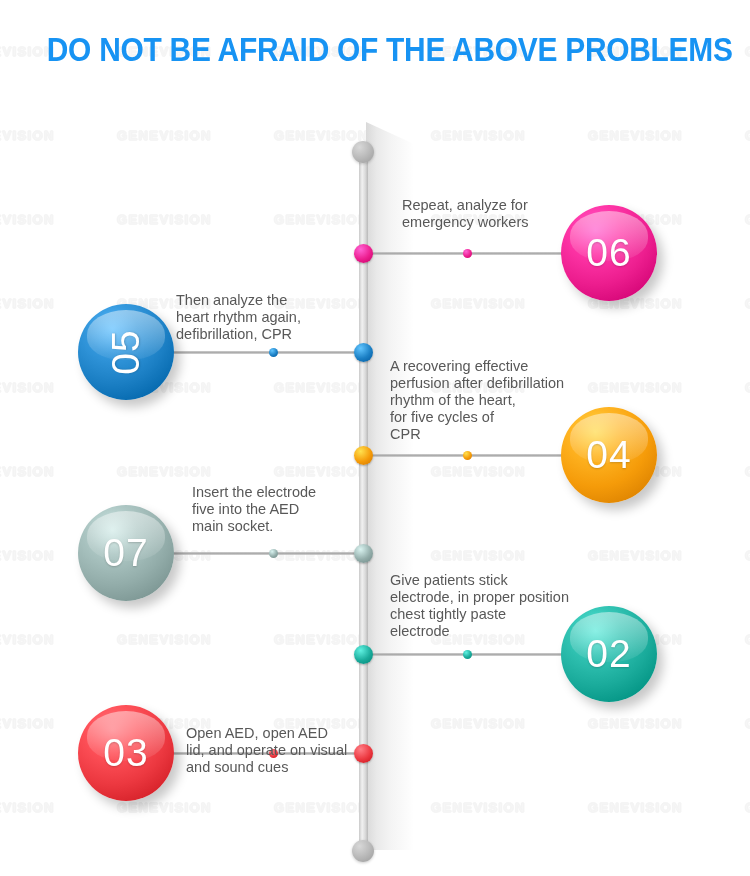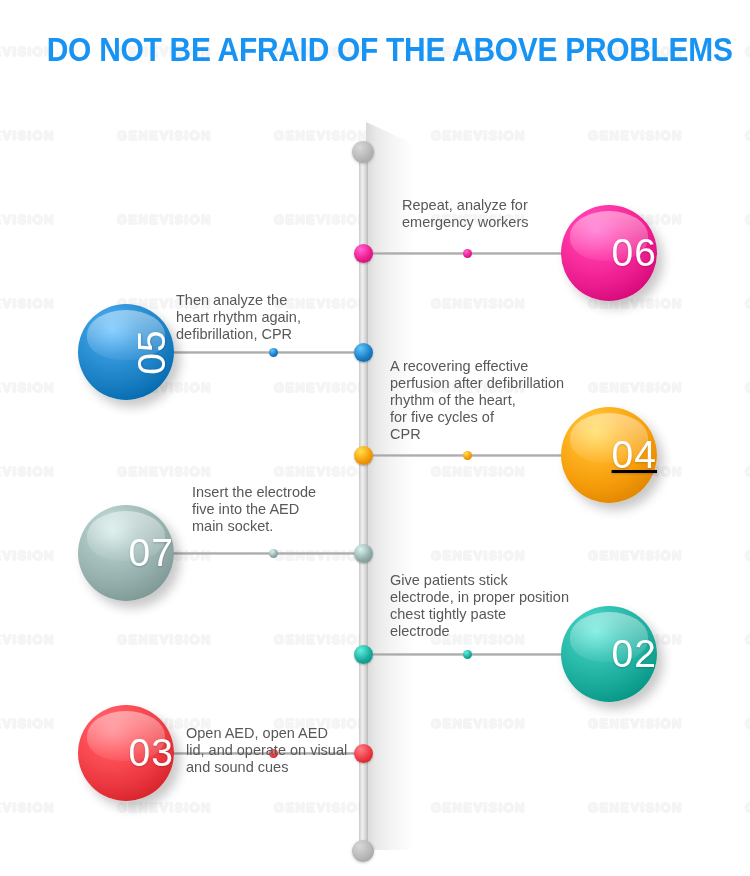--- a/index.html
+++ b/index.html
@@ -131,21 +131,21 @@
   }
 
   
   .badge {
     position: absolute;
     width: 96px; height: 96px;
     border-radius: 50%;
     top: -48px;
     display: flex;
     align-items: center;
-    justify-content: flex-end;
+    justify-content: center;
     box-shadow: 6px 7px 11px rgba(0,0,0,0.22);
   }
   .badge::after {
     content: "";
     position: absolute;
     left: 9%; top: 6%;
     width: 82%; height: 52%;
     border-radius: 50% 50% 45% 45%;
     background: linear-gradient(to bottom, rgba(255,255,255,0.45) 0%, rgba(255,255,255,0.06) 100%);
     pointer-events: none;
@@ -268,21 +268,21 @@
       <div class="mid-dot" style="left: 269.4px; background: radial-gradient(circle at 35% 28%, rgb(97, 197, 255) 0%, rgb(27, 127, 196) 55%, rgb(0, 87, 156) 100%);"></div>
       <div class="node-dot" style="background: radial-gradient(circle at 35% 28%, rgb(97, 197, 255) 0%, rgb(27, 127, 196) 55%, rgb(0, 87, 156) 100%);"></div>
       <div class="badge" style="left: 78px; background: radial-gradient(circle at 36% 26%, rgb(89, 189, 255) 0%, rgb(53, 153, 222) 26%, rgb(27, 127, 196) 58%, rgb(1, 101, 170) 86%, rgb(19, 119, 188) 100%);">
         <span class="badge-num vertical">05</span>
       </div>
     </div>
     <div class="row" style="top: 455px;">
       <div class="connector" style="left: 363px; width: 204px;"></div>
       <div class="mid-dot" style="left: 462.96px; background: radial-gradient(circle at 35% 28%, rgb(255, 225, 79) 0%, rgb(245, 155, 9) 55%, rgb(205, 115, 0) 100%);"></div>
       <div class="node-dot" style="background: radial-gradient(circle at 35% 28%, rgb(255, 225, 79) 0%, rgb(245, 155, 9) 55%, rgb(205, 115, 0) 100%);"></div>
-      <div class="badge" style="left: 561px; background: radial-gradient(circle at 36% 26%, rgb(255, 217, 71) 0%, rgb(255, 181, 35) 26%, rgb(245, 155, 9) 58%, rgb(219, 129, 0) 86%, rgb(237, 147, 1) 100%); text-decoration: underline;">
+      <div class="badge" style="left: 561px; background: radial-gradient(circle at 36% 26%, rgb(255, 217, 71) 0%, rgb(255, 181, 35) 26%, rgb(245, 155, 9) 58%, rgb(219, 129, 0) 86%, rgb(237, 147, 1) 100%);">
         <span class="badge-num">04</span>
       </div>
     </div>
     <div class="row" style="top: 553px;">
       <div class="connector" style="left: 168px; width: 195px;"></div>
       <div class="mid-dot" style="left: 269.4px; background: radial-gradient(circle at 35% 28%, rgb(217, 243, 240) 0%, rgb(147, 173, 170) 55%, rgb(107, 133, 130) 100%);"></div>
       <div class="node-dot" style="background: radial-gradient(circle at 35% 28%, rgb(217, 243, 240) 0%, rgb(147, 173, 170) 55%, rgb(107, 133, 130) 100%);"></div>
       <div class="badge" style="left: 78px; background: radial-gradient(circle at 36% 26%, rgb(209, 235, 232) 0%, rgb(173, 199, 196) 26%, rgb(147, 173, 170) 58%, rgb(121, 147, 144) 86%, rgb(139, 165, 162) 100%);">
         <span class="badge-num">07</span>
       </div>

